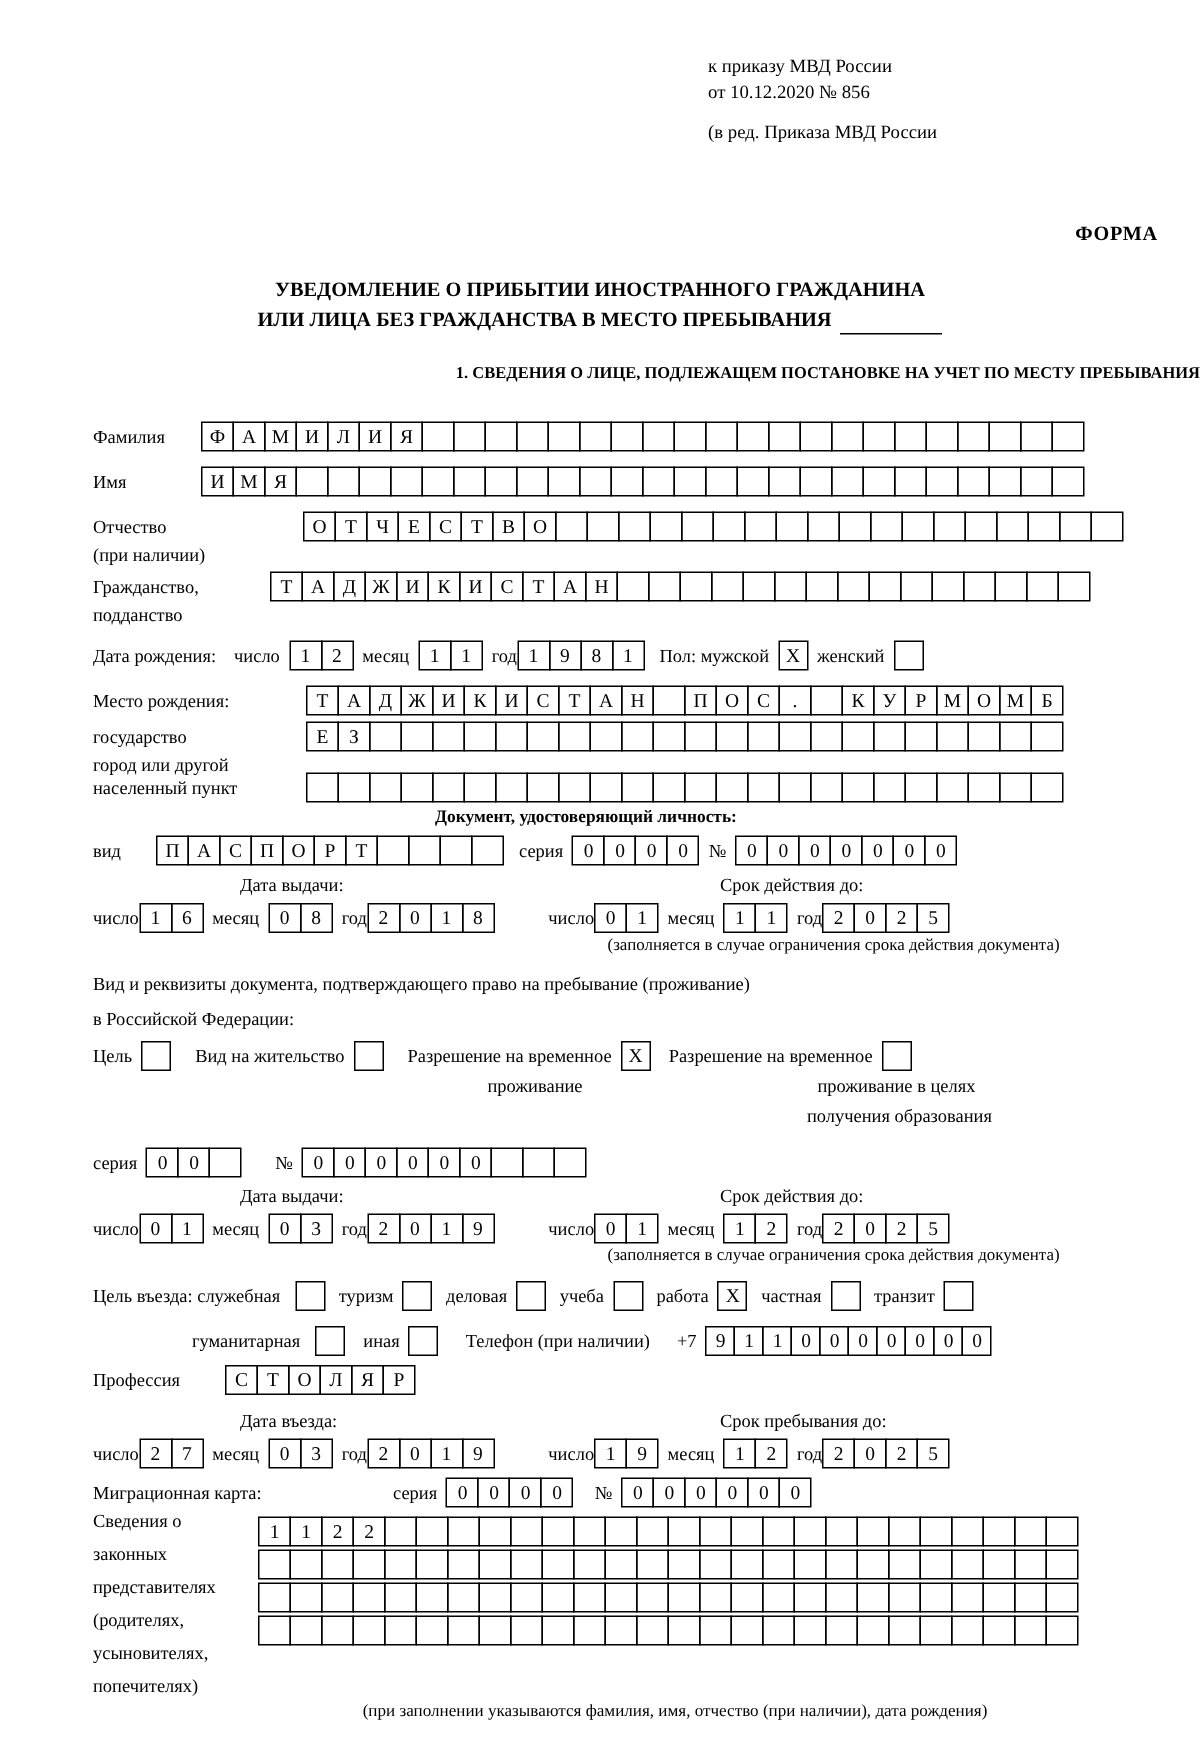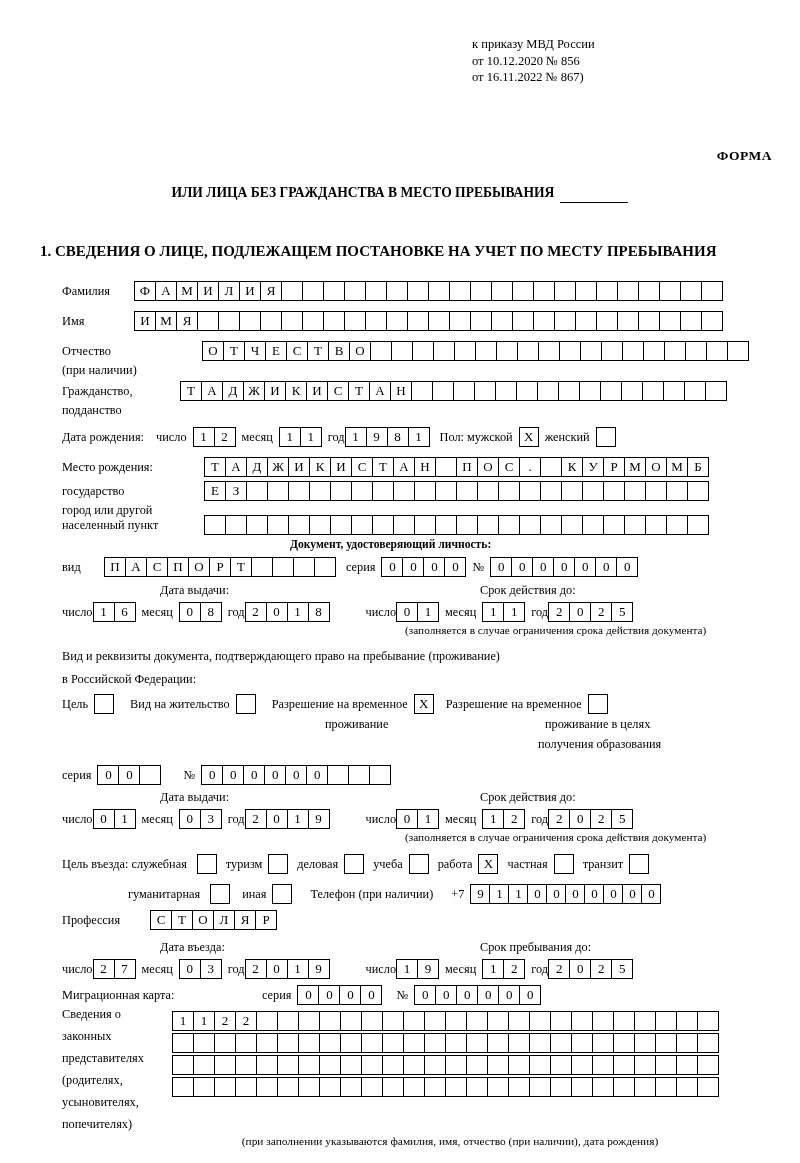--- a/index.html
+++ b/index.html
@@ -55,23 +55,23 @@
     width: 68px;
     border-bottom: 1px solid #000;
     vertical-align: bottom;
     height: 13px;
     margin-left: 6px;
   }
   .section1 {
     position: absolute;
     top: 243px;
     left: 0; right: 0;
-    text-align: left;
+    text-align: right;
     font-weight: bold;
-    font-size: 15px;
+    font-size: 11px;
     padding-left: 40px;
   }
   
   .row {
     position: absolute;
     display: flex;
     align-items: center;
     font-size: 12.3px;
     white-space: nowrap;
   }
@@ -109,26 +109,27 @@
   .sep6 { width: 6px; display: inline-block; }
 </style>
 </head>
 <body>
 
 <div class="page">
 
   <div class="hdr">
     <div>к приказу МВД России</div>
     <div>от 10.12.2020 № 856</div>
-    <div>от 16.11.2022 № 867)</div>
+    <div class="grp2">(в ред. Приказа МВД России</div>
   </div>
 
   <div class="forma">ФОРМА</div>
 
   <div class="title">
+    <span>УВЕДОМЛЕНИЕ О ПРИБЫТИИ ИНОСТРАННОГО ГРАЖДАНИНА</span>
     <span class="ln2">
       <span>ИЛИ ЛИЦА БЕЗ ГРАЖДАНСТВА В МЕСТО ПРЕБЫВАНИЯ</span><span class="tline"></span>
     </span>
   </div>
 
   <div class="section1">1. СВЕДЕНИЯ О ЛИЦЕ, ПОДЛЕЖАЩЕМ ПОСТАНОВКЕ НА УЧЕТ ПО МЕСТУ ПРЕБЫВАНИЯ</div>
 
   <div class="row" style="top:281px; left:62px;">
     <span class="lbl" style="width:72px;">Фамилия</span>
     <span class="cells" id="surname-cells">

